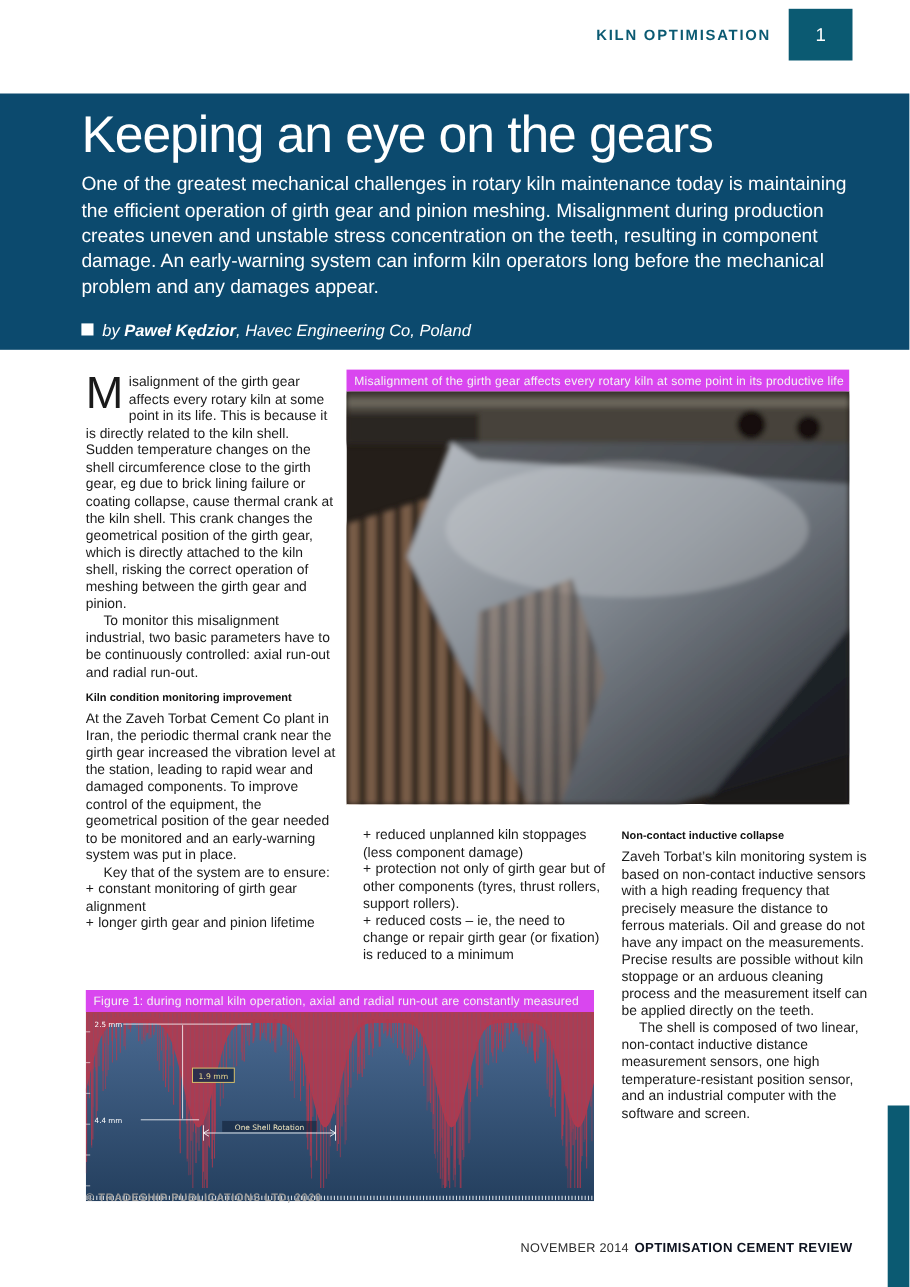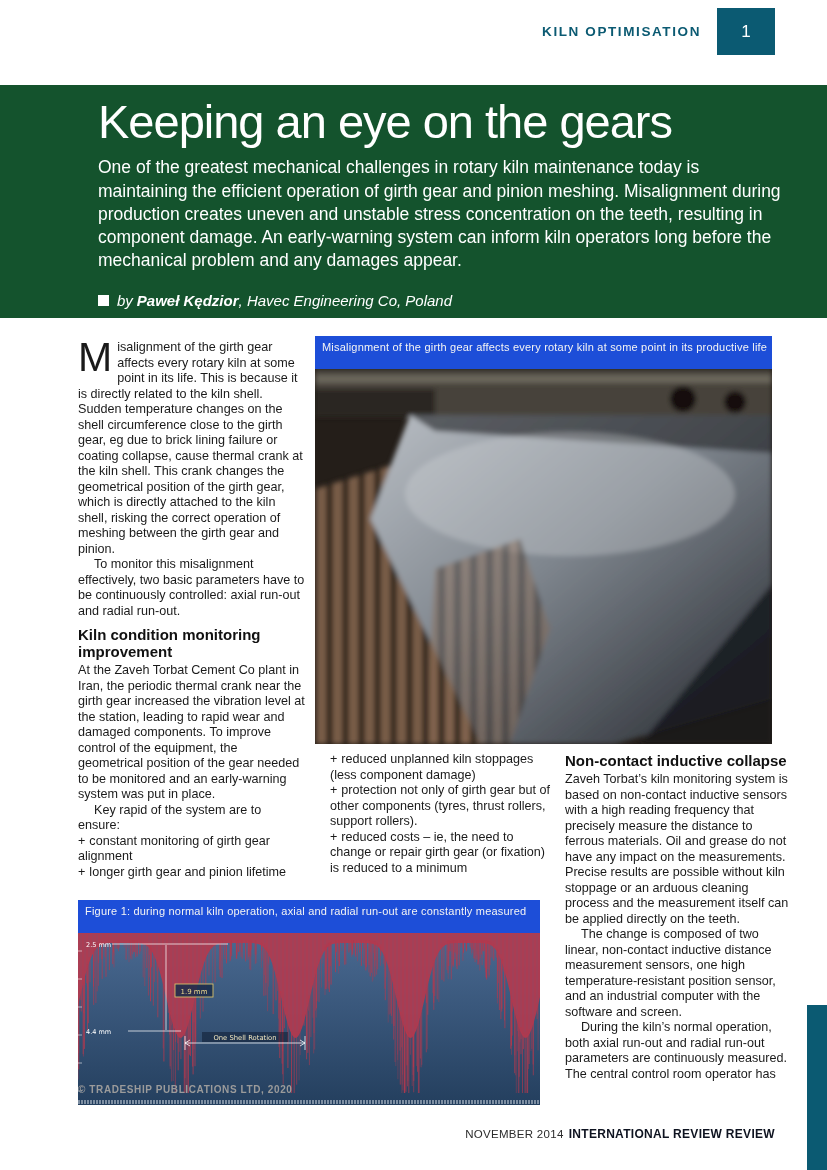--- a/index.html
+++ b/index.html
@@ -4,41 +4,41 @@
 <style>
   html,body{margin:0;padding:0;background:#fff;}
   .page{position:relative;width:827px;height:1170px;background:#ffffff;overflow:hidden;
         font-family:"Liberation Sans",sans-serif;color:#1a1a1a;}
   
   .header{position:absolute;top:8px;right:52px;display:flex;align-items:center;gap:16px;}
   .kicker{color:#0b5a72;font-size:13.5px;font-weight:700;letter-spacing:1.6px;}
   .pagenum{width:58px;height:47px;background:#0b5a72;display:flex;align-items:center;justify-content:center;}
   .pagenum span{color:#fff;font-size:17px;}
   
-  .banner{position:absolute;top:85px;left:0;width:827px;height:233px;background:#14532d;box-sizing:border-box;
-          padding:8px 40px 0 98px;color:#fff;}
+  .banner{position:absolute;top:85px;left:0;width:827px;height:233px;background:#0c4a6e;box-sizing:border-box;
+          padding:8px 40px 0 74px;color:#fff;}
   .banner h1{margin:4px 0 10px 0;font-size:47px;font-weight:400;letter-spacing:-1px;line-height:1.05;}
   .standfirst{margin:0;font-size:17.5px;line-height:1.33;max-width:705px;font-weight:400;}
   .byline{margin:19px 0 0 0;font-size:15px;font-style:italic;}
   .sq{display:inline-block;width:11px;height:11px;background:#fff;margin-right:8px;}
   .byp{margin-right:4px;}
   .author{font-weight:700;}
   
   .col{position:absolute;font-size:12.6px;line-height:15.5px;}
   .col p{margin:0;}
   .col .ind{text-indent:16px;}
-  .col h3{margin:7px 0 3px 0;font-size:15px;line-height:17px;font-weight:700;color:#111;}
+  .col h3{margin:7px 0 3px 0;font-size:10px;line-height:17px;font-weight:700;color:#111;}
   .dropcap{float:left;font-size:41px;line-height:31px;padding:2px 5px 0 0;font-weight:400;color:#1a1a1a;}
   .bullet .bl{margin-right:4px;}
   #col1{left:78px;top:340px;width:228px;}
   #col2{left:330px;top:752px;width:224px;}
   #col3{left:565px;top:752px;width:230px;}
   
   .photo-fig{position:absolute;left:315px;top:336px;width:457px;}
-  .capbar{background:#1d4ed8;color:#f4f4f4;font-size:11px;height:33px;line-height:22px;
+  .capbar{background:#d946ef;color:#f4f4f4;font-size:11px;height:20px;line-height:22px;
           padding-left:7px;letter-spacing:.2px;box-sizing:border-box;overflow:hidden;white-space:nowrap;}
   .photo-fig svg{display:block;}
   
   .chart-fig{position:absolute;left:78px;top:900px;width:462px;}
   .chart-fig svg{display:block;}
   
   .footer-left{position:absolute;left:78px;top:1084px;font-size:10px;letter-spacing:.6px;color:#9b9b9b;font-weight:bold;}
   .footer-right{position:absolute;right:52px;top:1127px;font-size:11.5px;letter-spacing:.3px;color:#2b2b2b;}
   .footer-right .brand{font-weight:700;color:#0e1320;font-size:12px;margin-left:5px;}
   
@@ -59,24 +59,24 @@
   <div class="banner">
     <h1>Keeping an eye on the gears</h1>
     <p class="standfirst">One of the greatest mechanical challenges in rotary kiln maintenance today is maintaining the efficient operation of girth gear and pinion meshing. Misalignment during production creates uneven and unstable stress concentration on the teeth, resulting in component damage. An early-warning system can inform kiln operators long before the mechanical problem and any damages appear.</p>
     <p class="byline">
       <span class="sq"></span><span class="byp">by</span><span class="author">Paweł Kędzior</span><span class="aff">, Havec Engineering Co, Poland</span>
     </p>
   </div>
 
   <div class="col" id="col1">
     <p><span class="dropcap">M</span><span>isalignment of the girth gear affects every rotary kiln at some point in its life. This is because it is directly related to the kiln shell. Sudden temperature changes on the shell circumference close to the girth gear, eg due to brick lining failure or coating collapse, cause thermal crank at the kiln shell. This crank changes the geometrical position of the girth gear, which is directly attached to the kiln shell, risking the correct operation of meshing between the girth gear and pinion.</span></p>
-    <p class="ind">To monitor this misalignment effectively, two basic parameters have to be continuously controlled: axial run-out and radial run-out.</p>
+    <p class="ind">To monitor this misalignment industrial, two basic parameters have to be continuously controlled: axial run-out and radial run-out.</p>
     <h3>Kiln condition monitoring improvement</h3>
     <p>At the Zaveh Torbat Cement Co plant in Iran, the periodic thermal crank near the girth gear increased the vibration level at the station, leading to rapid wear and damaged components. To improve control of the equipment, the geometrical position of the gear needed to be monitored and an early-warning system was put in place.</p>
-    <p class="ind">Key rapid of the system are to ensure:</p>
+    <p class="ind">Key that of the system are to ensure:</p>
     <p class="bullet"><span class="bl">+</span><span>constant monitoring of girth gear alignment</span></p>
     <p class="bullet"><span class="bl">+</span><span>longer girth gear and pinion lifetime</span></p>
   </div>
 
   <div class="photo-fig">
     <div class="capbar">Misalignment of the girth gear affects every rotary kiln at some point in its productive life</div>
     <svg width="457" height="375" viewBox="0 0 457 375" role="img">
       <defs>
         <linearGradient id="shellg" x1="0" y1="0" x2="1" y2="1">
           <stop offset="0" stop-color="#b9bec4"></stop>
@@ -110,22 +110,21 @@
 
   <div class="col" id="col2">
     <p class="bullet"><span class="bl">+</span><span>reduced unplanned kiln stoppages (less component damage)</span></p>
     <p class="bullet"><span class="bl">+</span><span>protection not only of girth gear but of other components (tyres, thrust rollers, support rollers).</span></p>
     <p class="bullet"><span class="bl">+</span><span>reduced costs – ie, the need to change or repair girth gear (or fixation) is reduced to a minimum</span></p>
   </div>
 
   <div class="col" id="col3">
     <h3 style="margin-top:0;">Non-contact inductive collapse</h3>
     <p>Zaveh Torbat’s kiln monitoring system is based on non-contact inductive sensors with a high reading frequency that precisely measure the distance to ferrous materials. Oil and grease do not have any impact on the measurements. Precise results are possible without kiln stoppage or an arduous cleaning process and the measurement itself can be applied directly on the teeth.</p>
-    <p class="ind">The change is composed of two linear, non-contact inductive distance measurement sensors, one high temperature-resistant position sensor, and an industrial computer with the software and screen.</p>
-    <p class="ind">During the kiln’s normal operation, both axial run-out and radial run-out parameters are continuously measured. The central control room operator has</p>
+    <p class="ind">The shell is composed of two linear, non-contact inductive distance measurement sensors, one high temperature-resistant position sensor, and an industrial computer with the software and screen.</p>
   </div>
 
   <div class="chart-fig">
     <div class="capbar">Figure 1: during normal kiln operation, axial and radial run-out are constantly measured</div>
     <svg id="runout-chart" width="462" height="172" role="img" viewBox="0 0 462 172">
         <defs>
           <linearGradient id="bgg" x1="0" y1="0" x2="0" y2="1">
             <stop offset="0" stop-color="#4a6a92"></stop>
             <stop offset="1" stop-color="#243f5e"></stop>
           </linearGradient>
@@ -849,17 +848,17 @@
         <line x1="107" y1="103" x2="107" y2="117" stroke="#ffffff" stroke-width="0.8" opacity="0.95"></line>
         <line x1="227" y1="103" x2="227" y2="117" stroke="#ffffff" stroke-width="0.8" opacity="0.95"></line>
         <path d="M112,107L107,110L112,113" fill="none" stroke="#ffffff" stroke-width="0.8"></path>
         <path d="M222,107L227,110L222,113" fill="none" stroke="#ffffff" stroke-width="0.8"></path>
         <text x="167" y="107" text-anchor="middle" fill="#f2e7c0" font-size="6.8" font-family="&quot;DejaVu Sans&quot;,sans-serif">One Shell Rotation</text>
       </svg>
   </div>
 
   <div class="footer-left">© TRADESHIP PUBLICATIONS LTD, 2020</div>
   <div class="footer-right">
-    <span>NOVEMBER 2014</span><span class="brand">INTERNATIONAL REVIEW REVIEW</span>
+    <span>NOVEMBER 2014</span><span class="brand">OPTIMISATION CEMENT REVIEW</span>
   </div>
 
   <div class="side-tab"></div>
 </div>
 
 </body></html>

